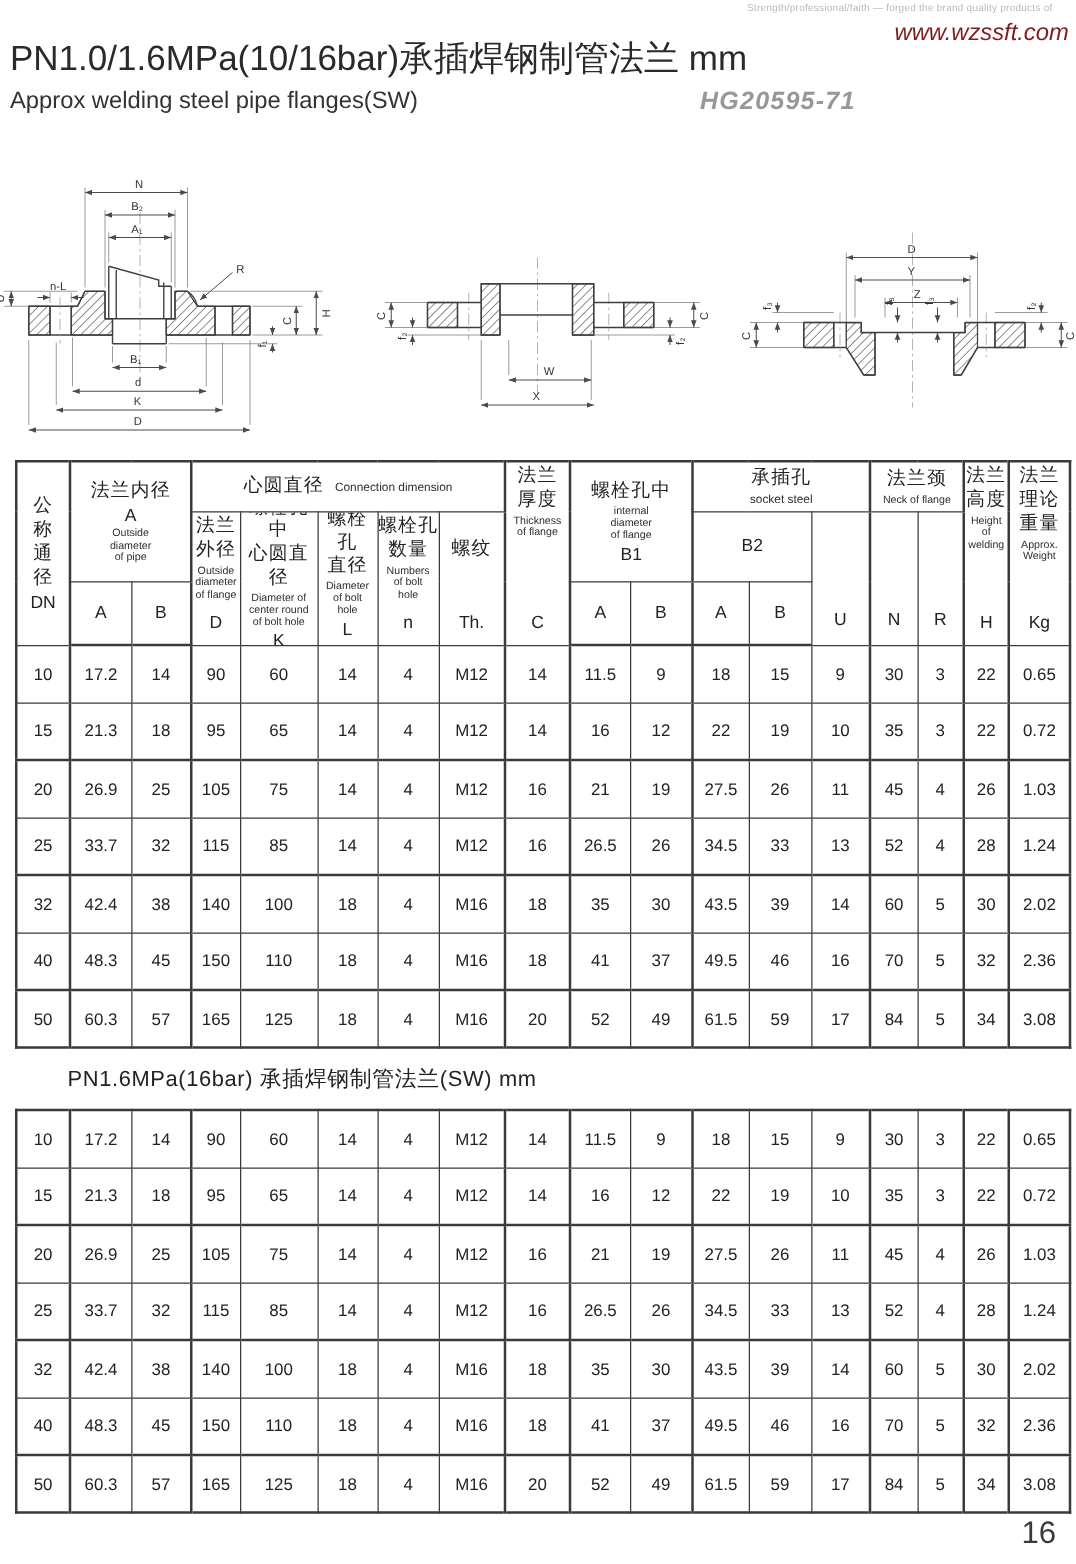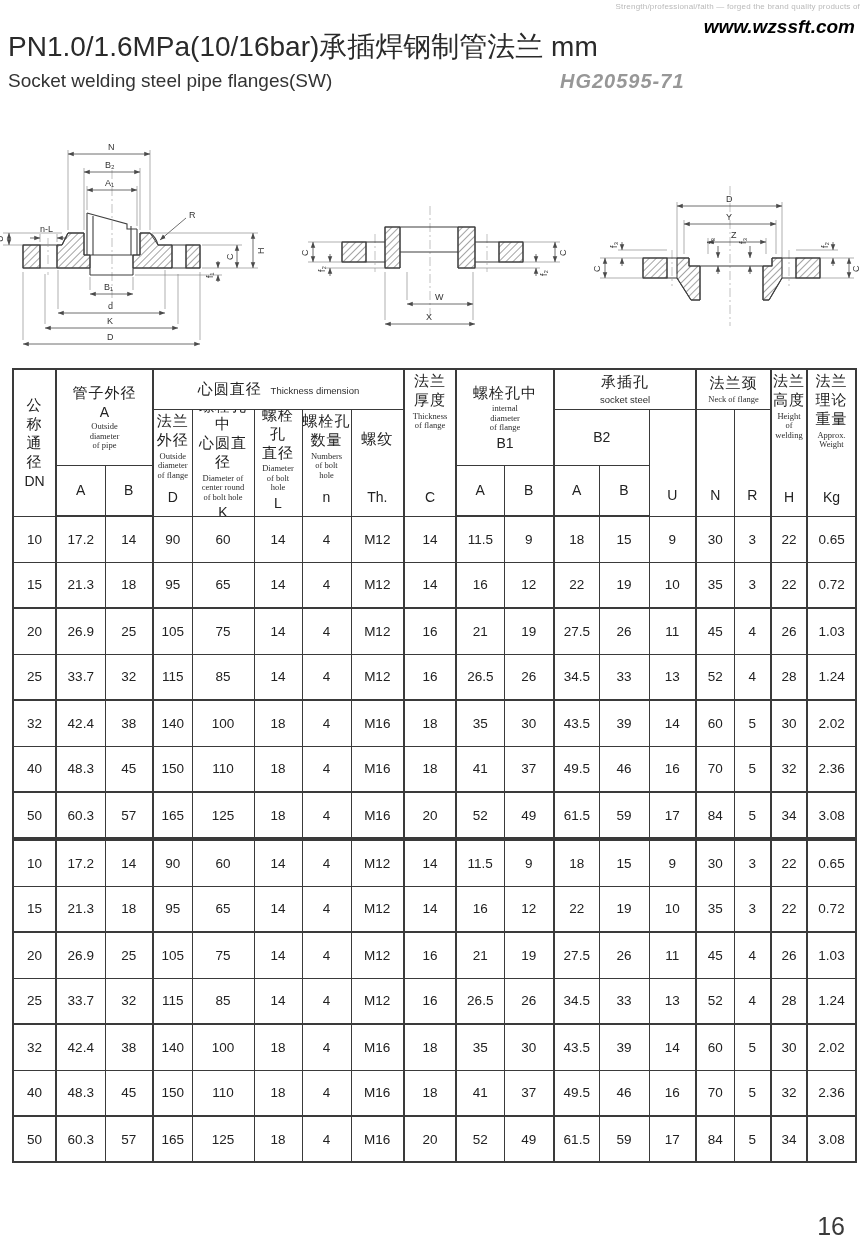--- a/index.html
+++ b/index.html
@@ -4,22 +4,22 @@
 <style>
   * { margin:0; padding:0; box-sizing:border-box; }
   html,body { background:#ffffff; }
   body {
     width:861px; height:1251px; position:relative; overflow:hidden;
     font-family:"Liberation Sans","DejaVu Sans",sans-serif; color:#222;
   }
   .pre { white-space:pre-line; }
 
   
-  .tagline { position:absolute; top:2px; right:1px; font-size:8px; color:#b9b9b9; letter-spacing:.2px; }
-  .website { position:absolute; top:16px; right:6px; font-size:19px; font-style:italic; font-weight:bold; color:#000000; }
+  .tagline { position:absolute; top:2px; right:19px; font-size:8px; color:#b9b9b9; letter-spacing:.2px; }
+  .website { position:absolute; top:16px; right:6px; font-size:19px; font-style:italic; font-weight:normal; color:#7f1d1d; }
   .title   { position:absolute; top:28px; left:8px; font-size:28px; font-weight:500; color:#2a2a2a; letter-spacing:0; }
   .subtitle{ position:absolute; top:70px; left:8px; font-size:19px; color:#333; }
   .standard{ position:absolute; top:70px; left:560px; font-size:20px; font-weight:bold; font-style:italic; color:#979797; letter-spacing:1px; }
   .pageno  { position:absolute; top:1212px; right:16px; font-size:25px; color:#3a3a3a; }
 
   
   .drawing { position:absolute; }
   #drawL { left:0px;   top:134px; }
   #drawM { left:288px; top:196px; }
   #drawR { left:588px; top:142px; }
@@ -32,21 +32,21 @@
 
   
   .tables { position:absolute; left:12px; top:368px; width:843px; }
   table.spec { border-collapse:collapse; table-layout:fixed; width:843px; border:2px solid #3a3a3a; }
   .spec th, .spec td {
     border:1px solid #3a3a3a; text-align:center; vertical-align:middle;
     padding:0; font-weight:400; color:#222; overflow:hidden;
   }
   .spec td { font-size:13.5px; height:46px; }
   .cn  { font-size:15px; letter-spacing:1px; line-height:1.25; }
-  .en  { font-size:8.5px; line-height:1.12; color:#2e2e2e; letter-spacing:0;font-family:Liberation Serif, serif; }
+  .en  { font-size:8.5px; line-height:1.12; color:#2e2e2e; letter-spacing:0; }
   .eni { font-size:9.5px; color:#2e2e2e; }
   .sym { font-size:14px; }
   .wrap { display:flex; flex-direction:column; align-items:center; justify-content:center; gap:2px; }
   .h143 { height:141px; } .h103 { height:101px; } .h92 { height:92px; }
   .push { margin-top:auto; padding-bottom:8px; }
   .bot  { justify-content:flex-end; padding-bottom:10px; }
   .br2 { border-right-width:2px !important; }
   tr.r1 th { height:40px; } tr.r2 th { height:56px; } tr.r3 th { height:51px; border-bottom-width:2px; }
   .spec tbody tr:nth-child(even) td { border-bottom-width:2px; }
   .spec td:nth-child(1), .spec td:nth-child(3), .spec td:nth-child(8), .spec td:nth-child(9),
@@ -55,21 +55,21 @@
 
   .section2 { height:48px; display:flex; align-items:center; padding-left:42px;
               font-size:17.5px; color:#222; letter-spacing:.5px; }
 </style>
 </head>
 <body>
 
 <div class="tagline">Strength/professional/faith — forged the brand quality products of</div>
 <div class="website">www.wzssft.com</div>
 <h1 class="title">PN1.0/1.6MPa(10/16bar)承插焊钢制管法兰 mm</h1>
-<div class="subtitle">Socket welding steel pipe flanges(SW)</div>
+<div class="subtitle">Approx welding steel pipe flanges(SW)</div>
 <div class="standard">HG20595-71</div>
 
 <svg id="drawL" class="drawing" width="272" height="230" viewBox="0 0 272 230">
   <defs>
     <pattern id="hL" width="5" height="5" patternTransform="rotate(45)" patternUnits="userSpaceOnUse">
       <line x1="0" y1="0" x2="0" y2="5" stroke="#4a4a4a" stroke-width="1"></line>
     </pattern>
     <marker id="aL" viewBox="0 0 10 10" refX="9" refY="5" markerWidth="8" markerHeight="8" orient="auto-start-reverse">
       <path d="M0,1.5 L9,5 L0,8.5 z" fill="#4a4a4a"></path>
     </marker>
@@ -328,29 +328,29 @@
           <div class="wrap h143">
               <span class="cn pre">公
 称
 通
 径</span>
               <span class="sym">DN</span>
             </div>
         </th>
         <th colspan="2" rowspan="2" class="br2">
           <div class="wrap h92">
-              <span class="cn">管子外径</span>
+              <span class="cn">法兰内径</span>
               <span class="sym">A</span>
               <span class="en pre">Outside
 diameter
 of pipe</span>
             </div>
         </th>
         <th colspan="5" class="br2">
-          <span class="cn">心圆直径</span>&nbsp;&nbsp;<span class="eni">Thickness dimension</span>
+          <span class="cn">心圆直径</span>&nbsp;&nbsp;<span class="eni">Connection dimension</span>
         </th>
         <th rowspan="3" class="br2">
           <div class="wrap h143">
               <span class="cn pre">法兰
 厚度</span>
               <span class="en pre">Thickness
 of flange</span>
               <span class="sym push">C</span>
             </div>
         </th>
@@ -608,20 +608,21 @@
           <td>59</td>
           <td>17</td>
           <td>84</td>
           <td>5</td>
           <td>34</td>
           <td>3.08</td>
         </tr>
       </tbody>
   </table>
 
+  <div class="section2">PN1.6MPa(16bar) 承插焊钢制管法兰(SW) mm</div>
 
   <table class="spec">
     <colgroup>
       <col style="width:43px">
         <col style="width:49px">
         <col style="width:48px">
         <col style="width:39px">
       <col style="width:62px">
         <col style="width:48px">
         <col style="width:49px">

